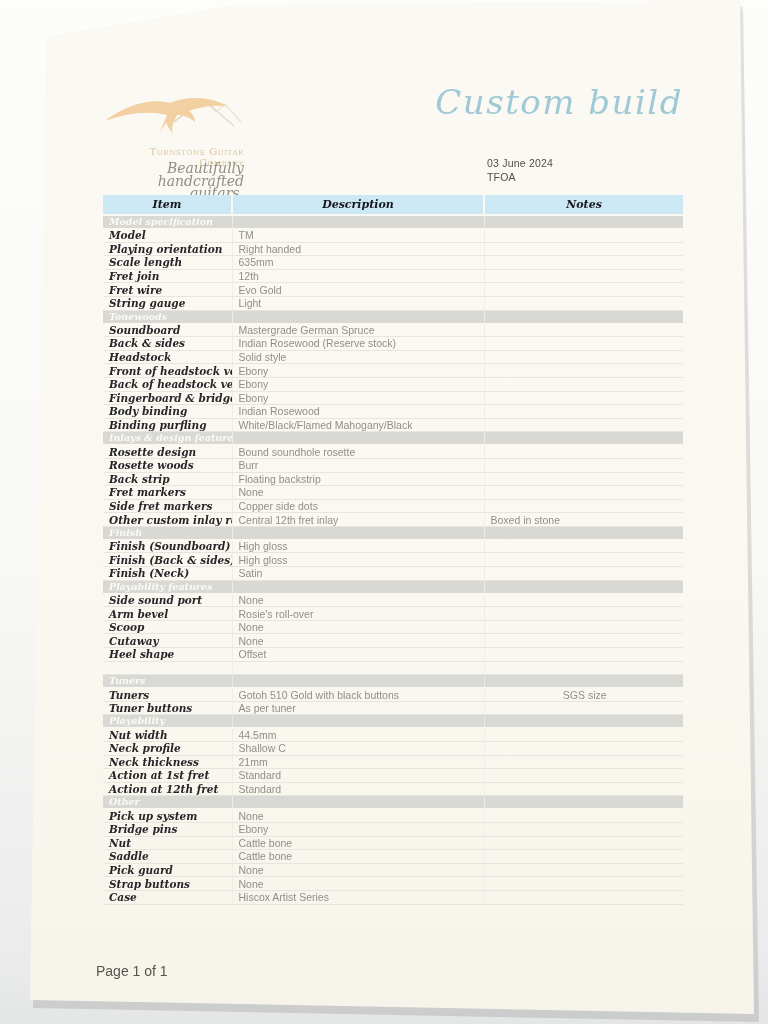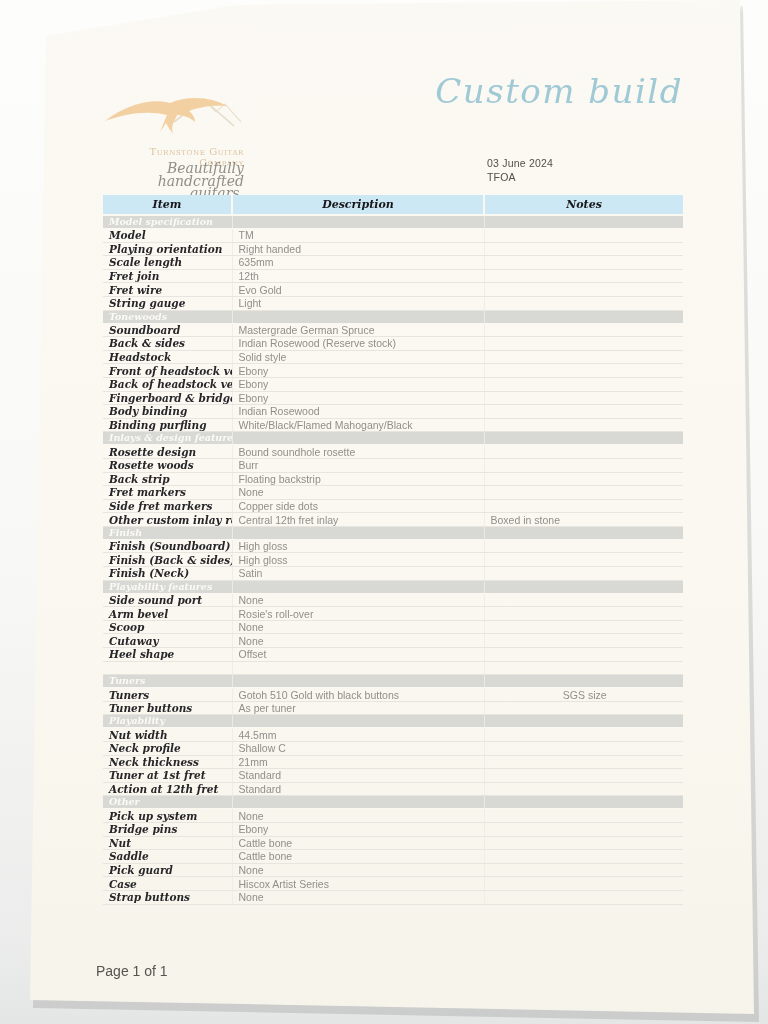--- a/index.html
+++ b/index.html
@@ -32,21 +32,21 @@
     color:#dcc49c;
   }
   .tagline{
     position:absolute;left:104px;top:162px;width:140px;
     text-align:right;
     font-family:"DejaVu Serif",serif;font-style:italic;
     font-size:14px;line-height:12.5px;color:#8f8f88;
   }
   
   .doc-title{
-    position:absolute;left:400px;top:71px;width:283px;
+    position:absolute;left:400px;top:82px;width:283px;
     text-align:right;
     font-family:"DejaVu Serif",serif;font-style:italic;
     font-size:34px;letter-spacing:1.5px;
     color:#a0c9d6;
   }
   .doc-date,.doc-ref{
     position:absolute;left:487px;
     font-size:10.5px;color:#504f49;letter-spacing:.2px;
   }
   .doc-date{top:157px;}
@@ -337,21 +337,21 @@
             <td class="item">Neck profile</td>
             <td class="description">Shallow C</td>
             <td class="notes"></td>
           </tr>
           <tr class="data-row">
             <td class="item">Neck thickness</td>
             <td class="description">21mm</td>
             <td class="notes"></td>
           </tr>
           <tr class="data-row">
-            <td class="item">Tuner at 1st fret</td>
+            <td class="item">Action at 1st fret</td>
             <td class="description">Standard</td>
             <td class="notes"></td>
           </tr>
           <tr class="data-row">
             <td class="item">Action at 12th fret</td>
             <td class="description">Standard</td>
             <td class="notes"></td>
           </tr>
           <tr class="section-row">
             <td>Other</td>
@@ -377,27 +377,27 @@
             <td class="item">Saddle</td>
             <td class="description">Cattle bone</td>
             <td class="notes"></td>
           </tr>
           <tr class="data-row">
             <td class="item">Pick guard</td>
             <td class="description">None</td>
             <td class="notes"></td>
           </tr>
           <tr class="data-row">
+            <td class="item">Strap buttons</td>
+            <td class="description">None</td>
+            <td class="notes"></td>
+          </tr>
+          <tr class="data-row">
             <td class="item">Case</td>
             <td class="description">Hiscox Artist Series</td>
-            <td class="notes"></td>
-          </tr>
-          <tr class="data-row">
-            <td class="item">Strap buttons</td>
-            <td class="description">None</td>
             <td class="notes"></td>
           </tr>
         </tbody>
     </table>
 
     <div class="page-footer">Page 1 of 1</div>
   </div>
 </div>
 
 </body></html>

